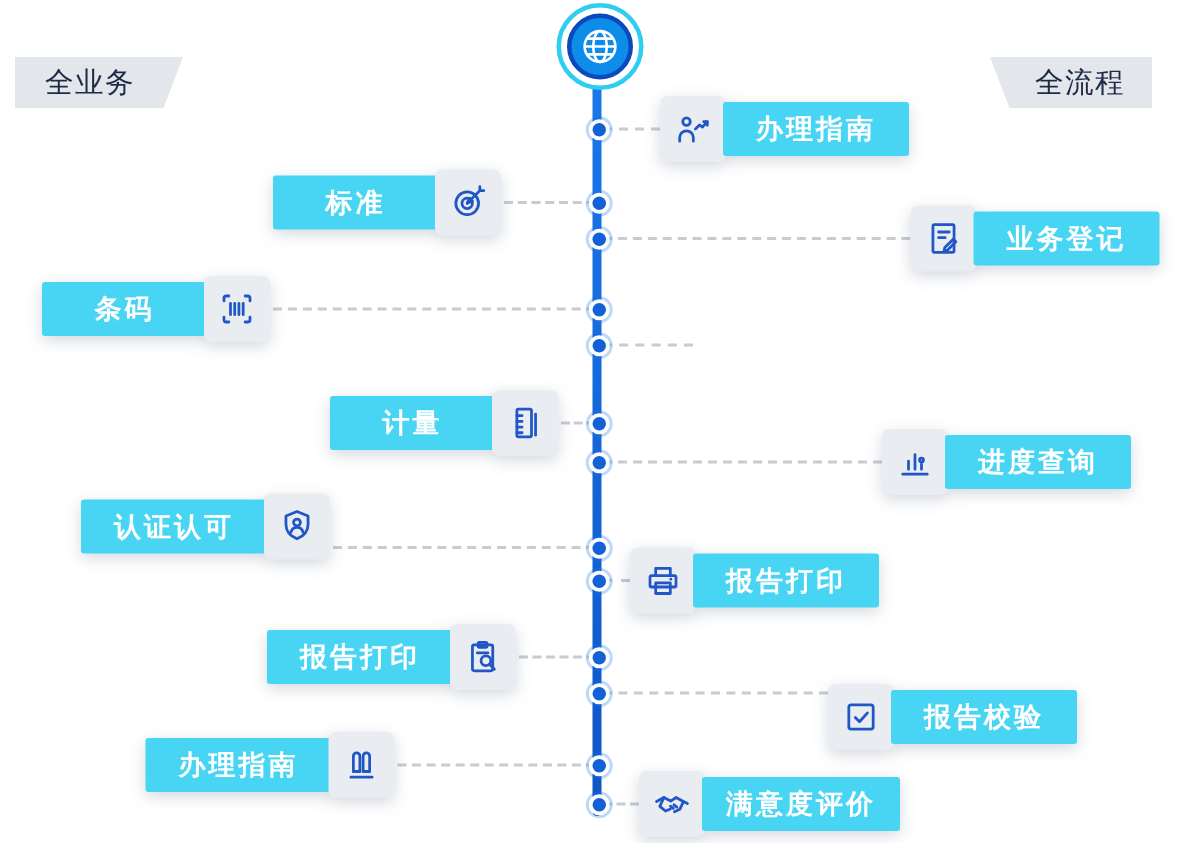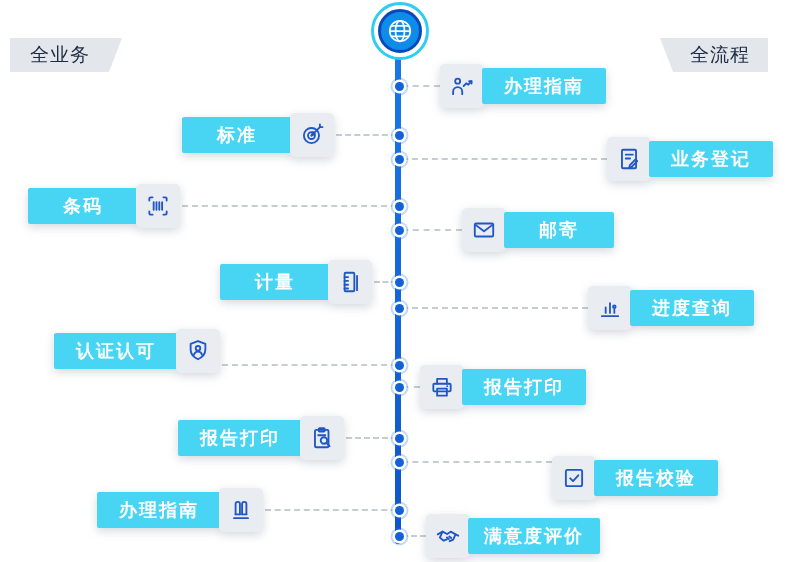--- a/index.html
+++ b/index.html
@@ -129,29 +129,20 @@
   <div class="item left" style="left:28px;top:184px">
     <div class="label" style="width:110px">条码</div>
     <div class="icon-box">
       <svg width="26" height="26" viewBox="0 0 24 24">
         <path d="M4 7V5.2A1.2 1.2 0 0 1 5.2 4H7M20 7V5.2A1.2 1.2 0 0 0 18.8 4H17M4 17v1.8A1.2 1.2 0 0 0 5.2 20H7M20 17v1.8a1.2 1.2 0 0 1-1.2 1.2H17"></path>
         <path d="M8 8.5v7M10.6 8.5v7M13.2 8.5v7M15.8 8.5v7"></path>
       </svg>
     </div>
   </div>
 
-  <div class="item right" style="left:462px;top:208px">
-    <div class="icon-box">
-      <svg width="26" height="26" viewBox="0 0 24 24">
-        <rect x="3.5" y="6" width="17" height="12" rx="1.2"></rect>
-        <path d="M4.5 7.5L12 13.2l7.5-5.7"></path>
-      </svg>
-    </div>
-    <div class="label" style="width:110px">邮寄</div>
-  </div>
 
   <div class="item left" style="left:220px;top:260px">
     <div class="label" style="width:110px">计量</div>
     <div class="icon-box">
       <svg width="26" height="26" viewBox="0 0 24 24">
         <rect x="7" y="3.5" width="9" height="17" rx="1"></rect>
         <path d="M7 7.5h3.2M7 11h3.2M7 14.5h3.2M7 18h3.2"></path>
         <path d="M18.5 6.5v13"></path>
       </svg>
     </div>

